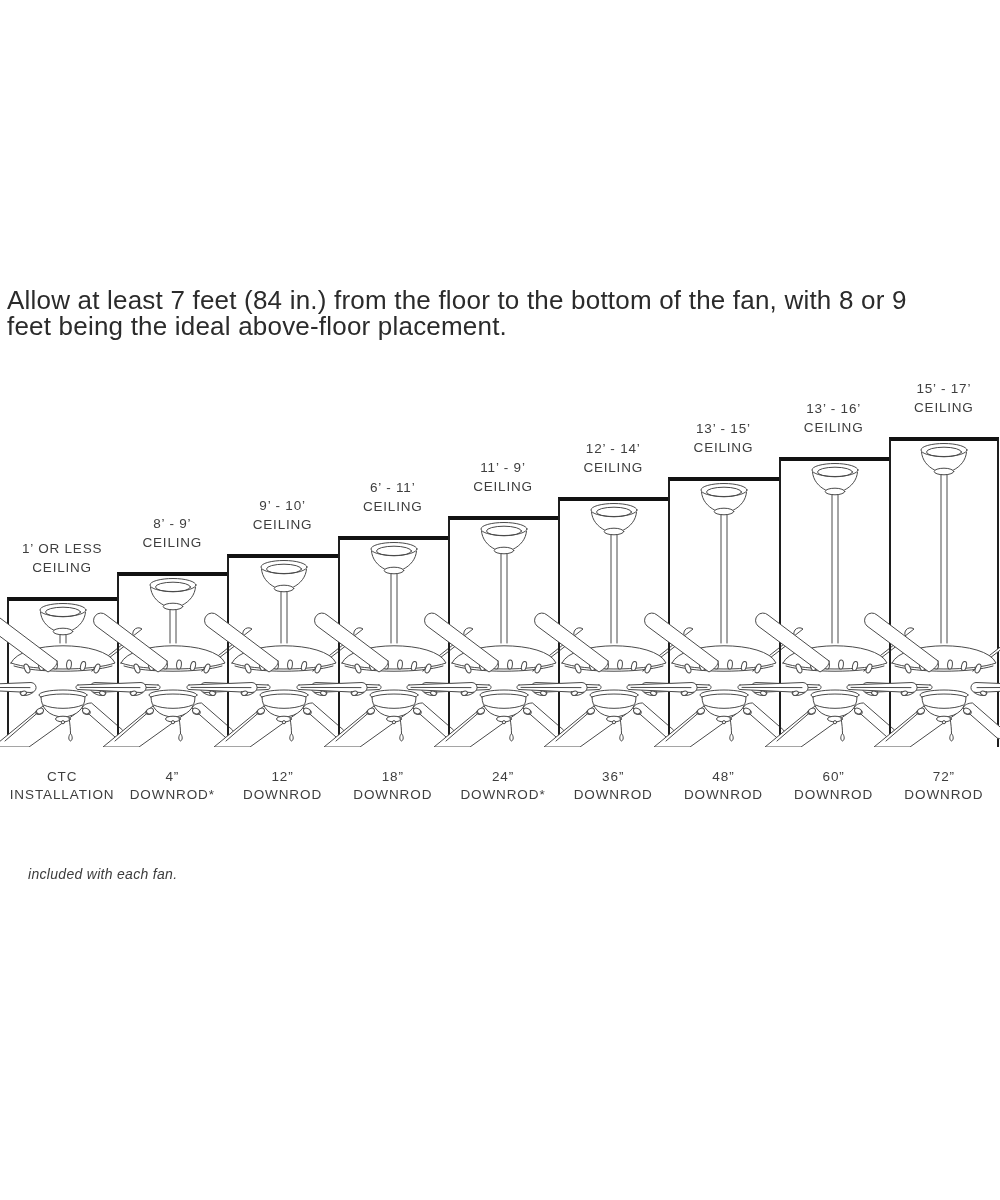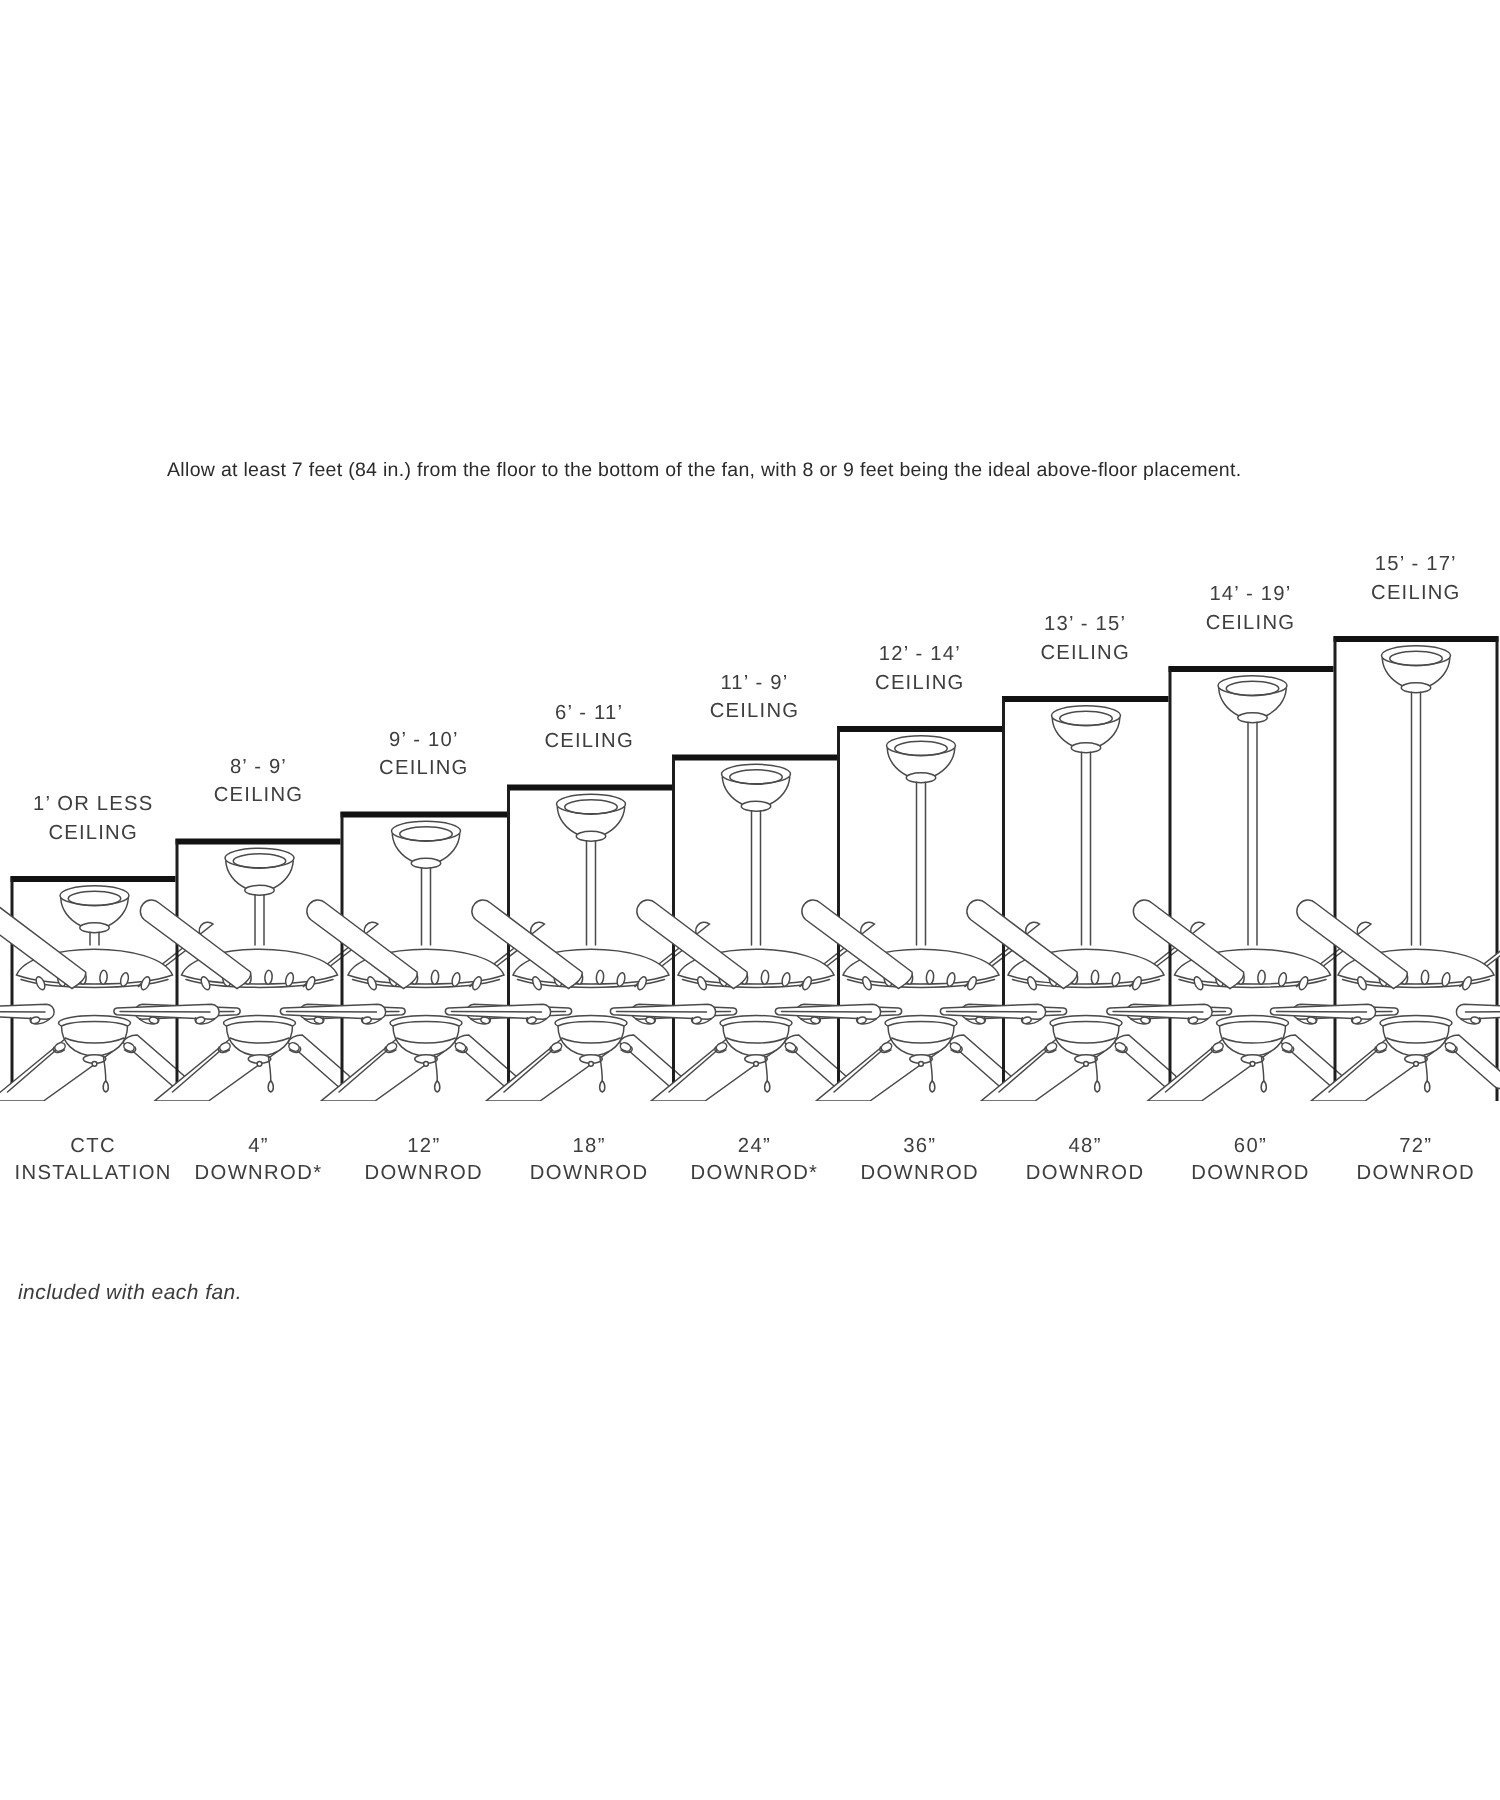--- a/index.html
+++ b/index.html
@@ -12,27 +12,26 @@
   .content { padding: 264px 0 0 7px; }
 
   .title {
     font-size: 30px;
     font-weight: 400;
     letter-spacing: 1.2px;
     margin: 0;
     color: #2b2b2b;
   }
   .intro {
-    font-size: 13px;
+    font-size: 26px;
     line-height: 26px;
     letter-spacing: 0.2px;
-    margin: 36px 0 0 0;
+    margin: 23px 0 0 0;
     max-width: 925px;
     color: #2b2b2b;
-    text-align: center;
   }
 
   .staircase {
     display: flex;
     align-items: flex-end;
     width: 992px;
     margin-top: 40px;
   }
   .panel {
     flex: 1 1 0;
@@ -85,21 +84,21 @@
   }
 
   .footnote {
     margin: 60px 0 0 1px;
     font-style: italic;
     font-size: 14px;
     line-height: 21px;
     letter-spacing: 0.3px;
     color: #3c3c3c;
   }
-  .footnote .l2 { margin-left: 4px; }
+  .footnote .l2 { margin-left: 20px; }
 </style>
 </head>
 <body>
 
 <div class="content">
   <p class="intro">Allow at least 7 feet (84 in.) from the floor to the bottom of the fan, with 8 or 9 feet being the ideal above-floor placement.</p>
 
   <div class="staircase">
       <div class="panel">
         <div class="clabel">
@@ -453,21 +452,21 @@
               <ellipse cx="100" cy="238" rx="7.5" ry="2.8" fill="#fff"></ellipse>
               <circle cx="100" cy="241.2" r="1.6" fill="#fff"></circle>
               <path d="M 106,237 C 107,243 107.5,248 107.5,252.5"></path>
               <path d="M 107.5,252.5 C 110,255 109.6,259.4 107.5,260 C 105.4,259.4 105,255 107.5,252.5 Z" fill="#fff"></path>
             </g>
           </svg>
         </div>
       </div>
       <div class="panel">
         <div class="clabel">
-          <div>14’ - 19’</div>
+          <div>13’ - 16’</div>
           <div>CEILING</div>
         </div>
         <div class="box" style="height: 290px;">
           <svg width="200" height="286" viewBox="0 0 200 286">
             <g fill="none" stroke="#4a4a4a" stroke-width="1" stroke-linecap="round">
               <ellipse cx="100" cy="9" rx="23" ry="6.5"></ellipse>
               <ellipse cx="100" cy="11" rx="17.5" ry="4.8"></ellipse>
               <path d="M 77.5,11 C 78,19 83.5,25.5 90.5,29"></path>
               <path d="M 122.5,11 C 122,19 116.5,25.5 109.5,29"></path>
               <ellipse cx="100" cy="30.5" rx="9.8" ry="3.3" fill="#fff"></ellipse>

